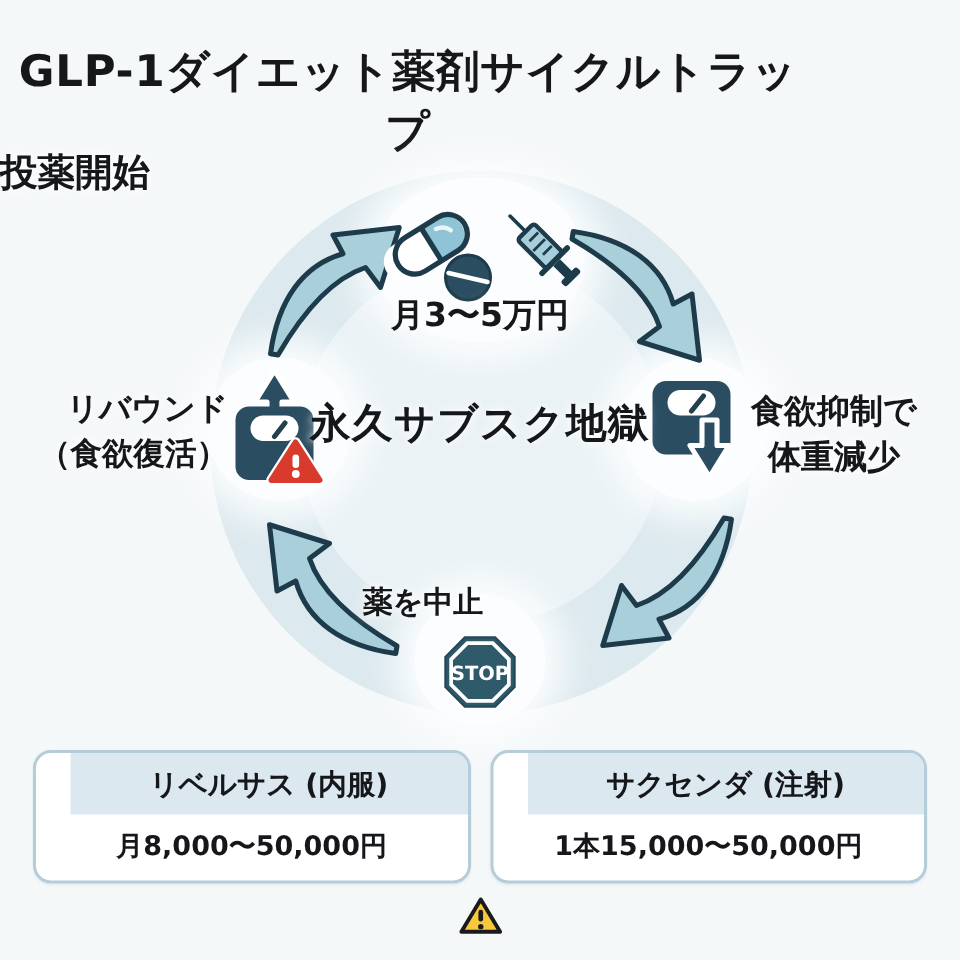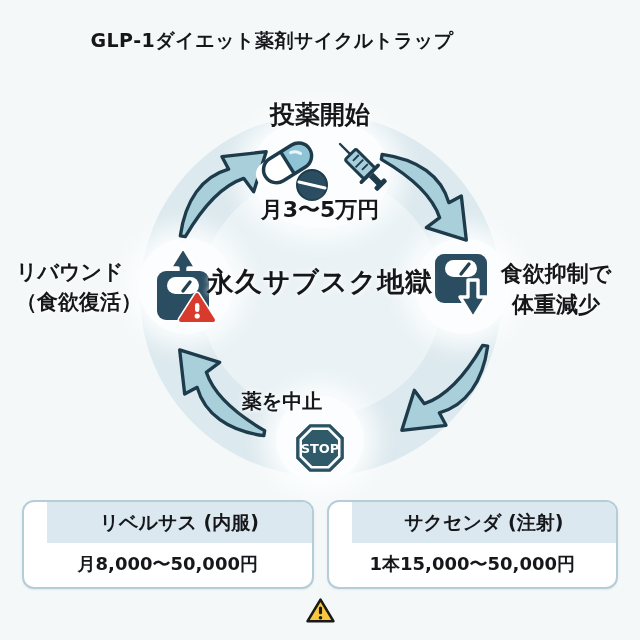--- a/index.html
+++ b/index.html
@@ -6,21 +6,21 @@
   body{
     font-family:"DejaVu Sans","Liberation Sans",sans-serif;
     background:#e9edef;
   }
   .canvas{
     position:relative;width:640px;height:640px;margin:0 auto;
     background:#f5f8f9;overflow:hidden;color:#16181c;
   }
   .title{
     position:absolute;top:28px;left:0;width:544px;text-align:center;
-    font-size:19px;font-weight:bold;letter-spacing:.5px;color:#15171b;
+    font-size:29px;font-weight:bold;letter-spacing:.5px;color:#15171b;
   }
   
   .ring-outer{
     position:absolute;left:140px;top:114px;width:362px;height:362px;
     border-radius:50%;background:#dce9ee;
   }
   .ring-inner{
     position:absolute;left:200px;top:174px;width:242px;height:242px;
     border-radius:50%;background:#eaf2f5;
   }
@@ -36,24 +36,24 @@
   .cycle-arrow{position:absolute;width:100px;height:100px;}
   .arr-nw{left:172px;top:140px;}
   .arr-ne{left:378px;top:146px;transform:rotate(90deg);}
   .arr-se{left:396px;top:342px;transform:rotate(180deg);}
   .arr-sw{left:168px;top:344px;transform:rotate(270deg);}
 
   .step-label{
     position:absolute;font-weight:bold;color:#15171b;
     text-shadow:0 0 5px rgba(255,255,255,.95),0 0 10px rgba(255,255,255,.8);
   }
-  .lbl-top{top:98px;left:0;width:640px;text-align:center;font-size:25px;}
+  .lbl-top{top:98px;left:0;width:640px;font-size:25px;}
   .sub-top{top:195px;left:0;width:640px;text-align:center;font-size:22px;}
   .lbl-right{top:259px;left:486px;width:140px;text-align:center;font-size:22px;line-height:1.4;font-family:Liberation Serif, serif;}
-  .lbl-left{top:257px;left:16px;width:136px;text-align:left;font-size:21px;line-height:1.45;}
+  .lbl-left{top:257px;left:16px;width:136px;text-align:right;font-size:21px;line-height:1.45;}
   .lbl-center{top:264px;left:0;width:640px;text-align:center;font-size:27px;letter-spacing:1px;}
   .lbl-bottom{top:388px;left:0;width:564px;text-align:center;font-size:20px;}
 
   .icon-abs{position:absolute;}
   .ic-capsule{left:254px;top:136px;}
   .ic-syringe{left:330px;top:134px;}
   .ic-scale-right{left:432px;top:250px;}
   .ic-scale-left{left:150px;top:242px;}
   .ic-stop{left:295px;top:423px;}
 

